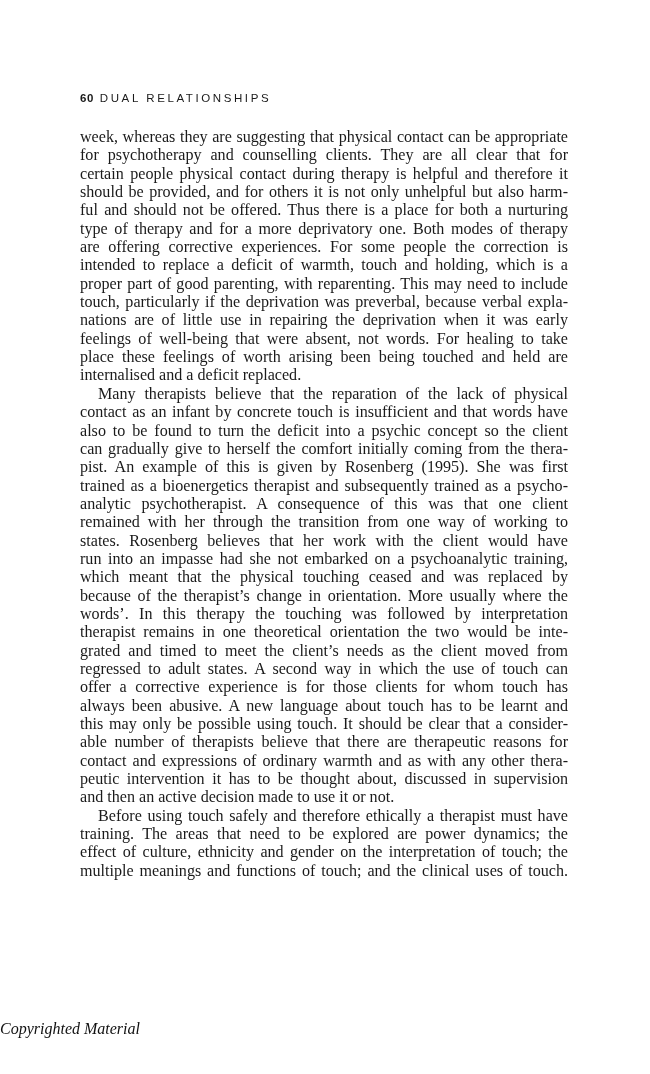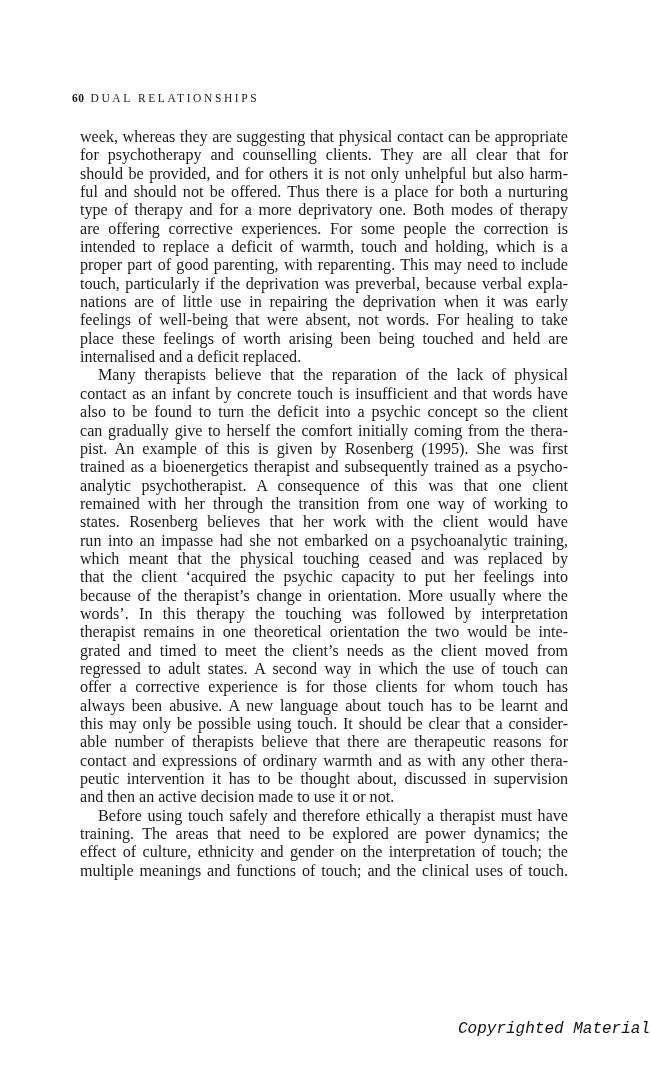--- a/index.html
+++ b/index.html
@@ -9,23 +9,23 @@
     }
     body {
       width: 650px;
       height: 1074px;
       position: relative;
       overflow: hidden;
       color: #1a1a1a;
     }
     .page-header {
       position: absolute;
-      left: 72px;
+      left: 80px;
       top: 92px;
-      font-family: Liberation Serif, serif;
+      font-family: Liberation Sans, sans-serif;
       font-size: 11.5px;
       letter-spacing: 2.6px;
       color: #1a1a1a;
       white-space: nowrap;
     }
     .page-header .page-number {
       font-weight: bold;
       letter-spacing: 0.5px;
       margin-right: 6px;
     }
@@ -50,37 +50,38 @@
       text-align-last: left;
     }
     .body-text .line.indent {
       padding-left: 18px;
     }
     .footer {
       position: absolute;
       left: 0;
       width: 650px;
       top: 1020px;
-      text-align: right;
-      font-family: Liberation Mono, monospace;
+      text-align: left;
+      font-family: Liberation Serif, serif;
       font-style: italic;
       font-size: 16px;
       color: #111111;
     }
   </style>
 </head>
 <body>
 
 <div class="page-header">
   <span class="page-number">60</span><span class="running-title">DUAL RELATIONSHIPS</span>
 </div>
 
 <div class="body-text" id="body-text">
     <span class="line">week, whereas they are suggesting that physical contact can be appropriate</span>
     <span class="line">for psychotherapy and counselling clients. They are all clear that for</span>
+    <span class="line">certain people physical contact during therapy is helpful and therefore it</span>
     <span class="line">should be provided, and for others it is not only unhelpful but also harm-</span>
     <span class="line">ful and should not be offered. Thus there is a place for both a nurturing</span>
     <span class="line">type of therapy and for a more deprivatory one. Both modes of therapy</span>
     <span class="line">are offering corrective experiences. For some people the correction is</span>
     <span class="line">intended to replace a deficit of warmth, touch and holding, which is a</span>
     <span class="line">proper part of good parenting, with reparenting. This may need to include</span>
     <span class="line">touch, particularly if the deprivation was preverbal, because verbal expla-</span>
     <span class="line">nations are of little use in repairing the deprivation when it was early</span>
     <span class="line">feelings of well-being that were absent, not words. For healing to take</span>
     <span class="line">place these feelings of worth arising been being touched and held are</span>
@@ -89,21 +90,20 @@
     <span class="line">contact as an infant by concrete touch is insufficient and that words have</span>
     <span class="line">also to be found to turn the deficit into a psychic concept so the client</span>
     <span class="line">can gradually give to herself the comfort initially coming from the thera-</span>
     <span class="line">pist. An example of this is given by Rosenberg (1995). She was first</span>
     <span class="line">trained as a bioenergetics therapist and subsequently trained as a psycho-</span>
     <span class="line">analytic psychotherapist. A consequence of this was that one client</span>
     <span class="line">remained with her through the transition from one way of working to</span>
     <span class="line">states. Rosenberg believes that her work with the client would have</span>
     <span class="line">run into an impasse had she not embarked on a psychoanalytic training,</span>
     <span class="line">which meant that the physical touching ceased and was replaced by</span>
-    <span class="line">that the client ‘acquired the psychic capacity to put her feelings into</span>
     <span class="line">because of the therapist’s change in orientation. More usually where the</span>
     <span class="line">words’. In this therapy the touching was followed by interpretation</span>
     <span class="line">therapist remains in one theoretical orientation the two would be inte-</span>
     <span class="line">grated and timed to meet the client’s needs as the client moved from</span>
     <span class="line">regressed to adult states. A second way in which the use of touch can</span>
     <span class="line">offer a corrective experience is for those clients for whom touch has</span>
     <span class="line">always been abusive. A new language about touch has to be learnt and</span>
     <span class="line">this may only be possible using touch. It should be clear that a consider-</span>
     <span class="line">able number of therapists believe that there are therapeutic reasons for</span>
     <span class="line">contact and expressions of ordinary warmth and as with any other thera-</span>

